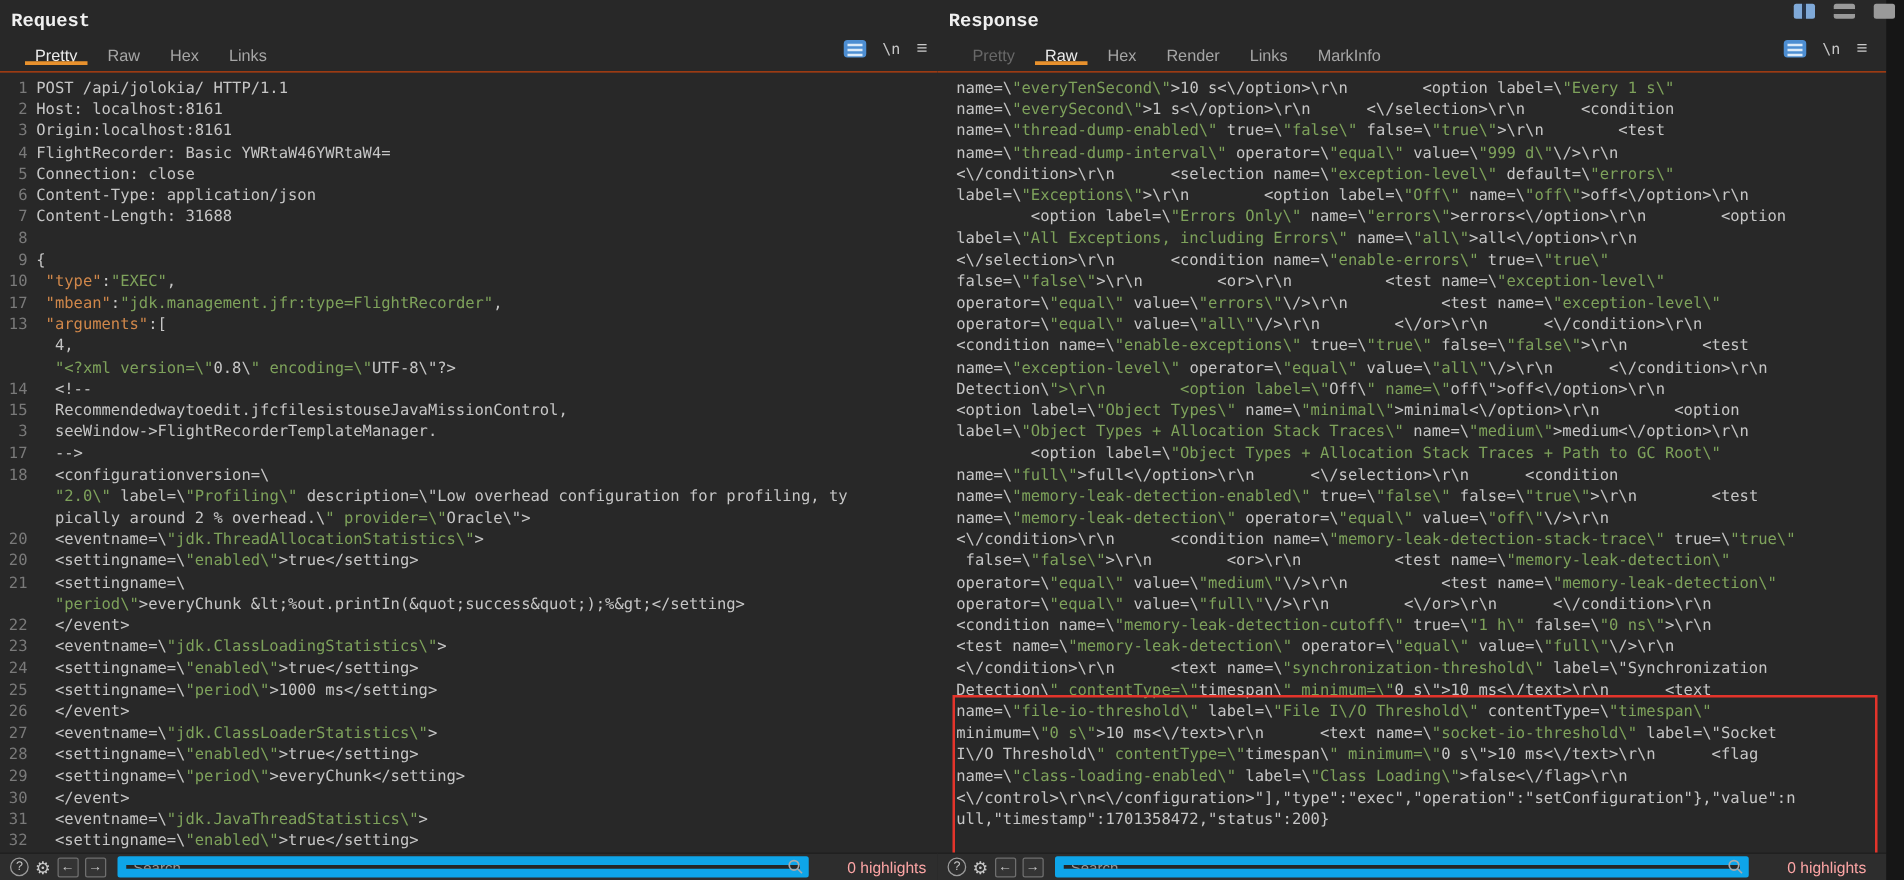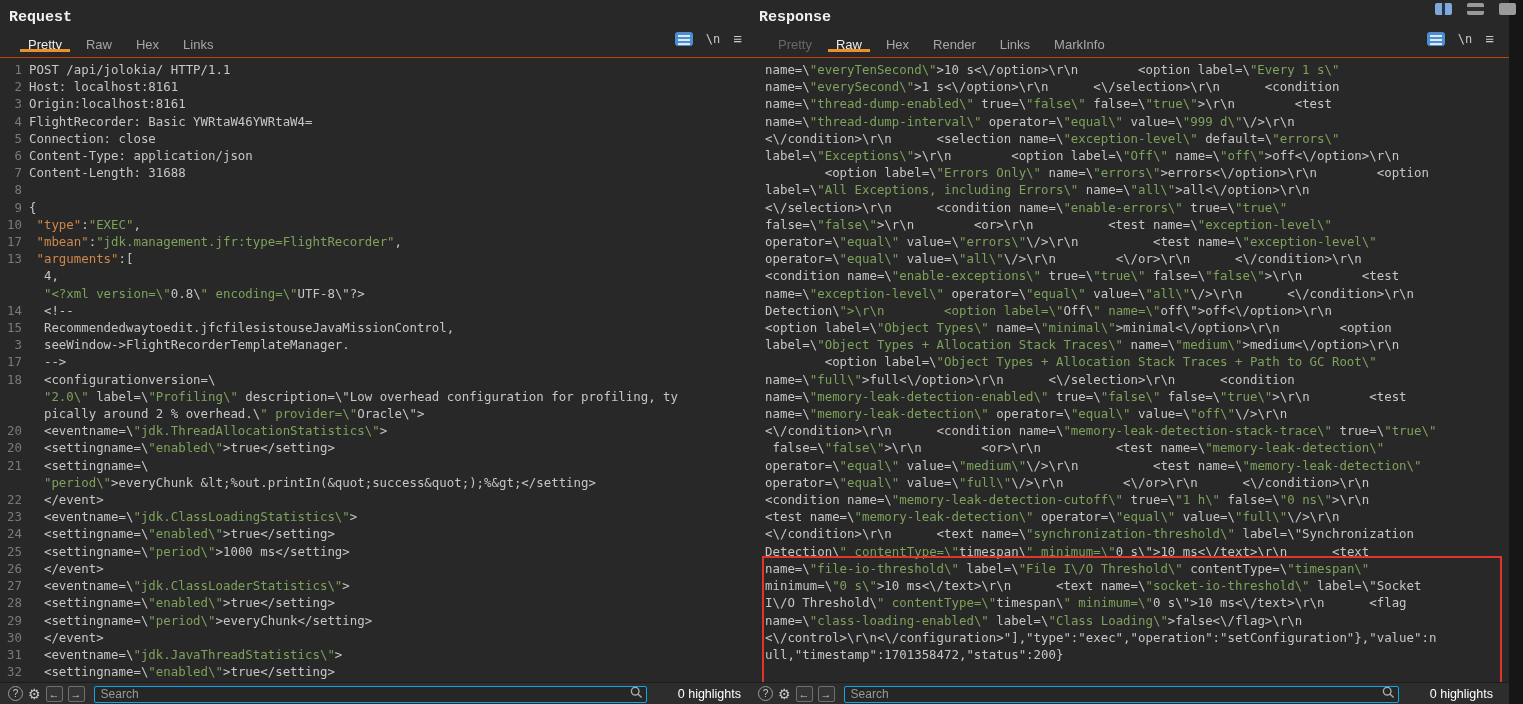--- a/index.html
+++ b/index.html
@@ -30,25 +30,25 @@
   .k{color:#d0874a;}
   .hl-box{position:absolute;top:498px;left:12px;width:740px;height:133px;border:2px solid #e3342b;pointer-events:none;}
   .statusbar{height:22px;background:#2d2d2d;border-top:1px solid #1c1c1c;display:flex;align-items:center;
              padding:0 8px;gap:5px;flex:none;}
   .circle-btn{width:15px;height:15px;border-radius:50%;border:1px solid #9a9a9a;color:#c9c9c9;font-size:10px;
               display:flex;align-items:center;justify-content:center;flex:none;}
   .gear{font-size:14px;color:#c9c9c9;line-height:1;flex:none;}
   .navbtn{width:17px;height:16px;border:1px solid #6f6f6f;border-radius:2px;background:#343434;color:#c9c9c9;
           font-size:11px;display:flex;align-items:center;justify-content:center;flex:none;}
   .sb-input{flex:1;position:relative;margin-left:4px;}
-  .sb-input input{width:100%;height:17px;background:#262626;border:1px solid #0ea5e9;border-radius:2px;
+  .sb-input input{width:100%;height:17px;background:#262626;border:7px solid #0ea5e9;border-radius:2px;
                   color:#8b5cf6;font-size:12px;padding:0 20px 0 6px;outline:none;font-family:"Liberation Sans",sans-serif;}
   .sb-input input::placeholder{color:#9a9a9a;}
   .mag{position:absolute;right:4px;top:2px;}
-  .highlights{color:#ffffff;font-size:12.5px;white-space:nowrap;margin:0 8px 0 26px;}
+  .highlights{color:#fca5a5;font-size:12.5px;white-space:nowrap;margin:0 8px 0 26px;}
   .winbtns{position:absolute;top:3px;right:7px;display:flex;gap:15px;z-index:5;}
   .winbtn{width:17px;height:12px;border-radius:2px;}
   .wb-cols{background:linear-gradient(90deg,#7fa9d8 0 7px,#27354a 7px 10px,#7fa9d8 10px);}
   .wb-rows{background:linear-gradient(180deg,#9a9a9a 0 4px,#2d2d2d 4px 8px,#9a9a9a 8px);}
   .wb-solid{background:#9a9a9a;}
 </style>
 </head>
 <body>
 
 <div class="winbtns">

